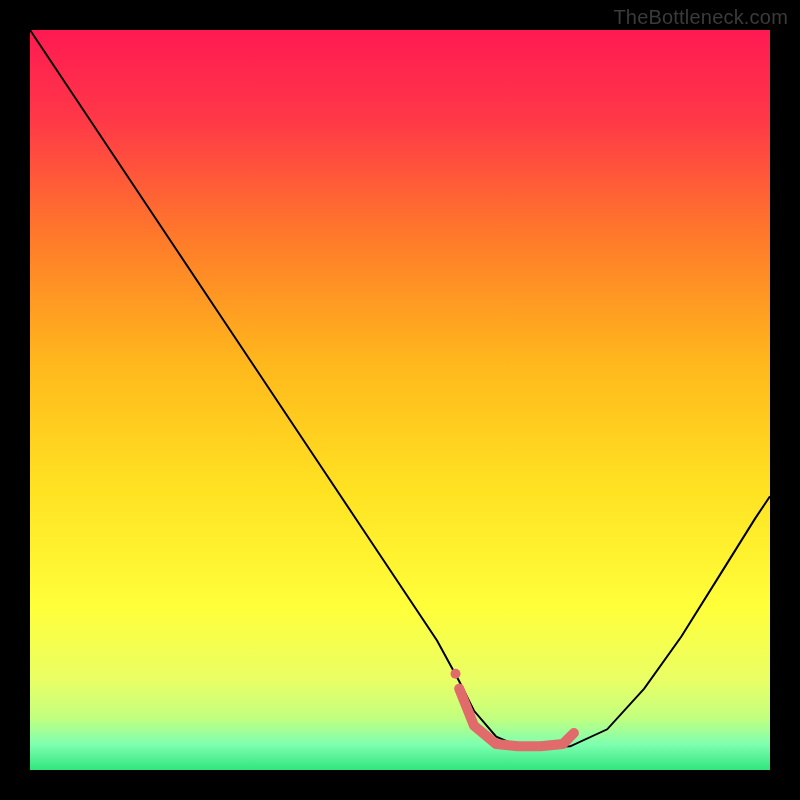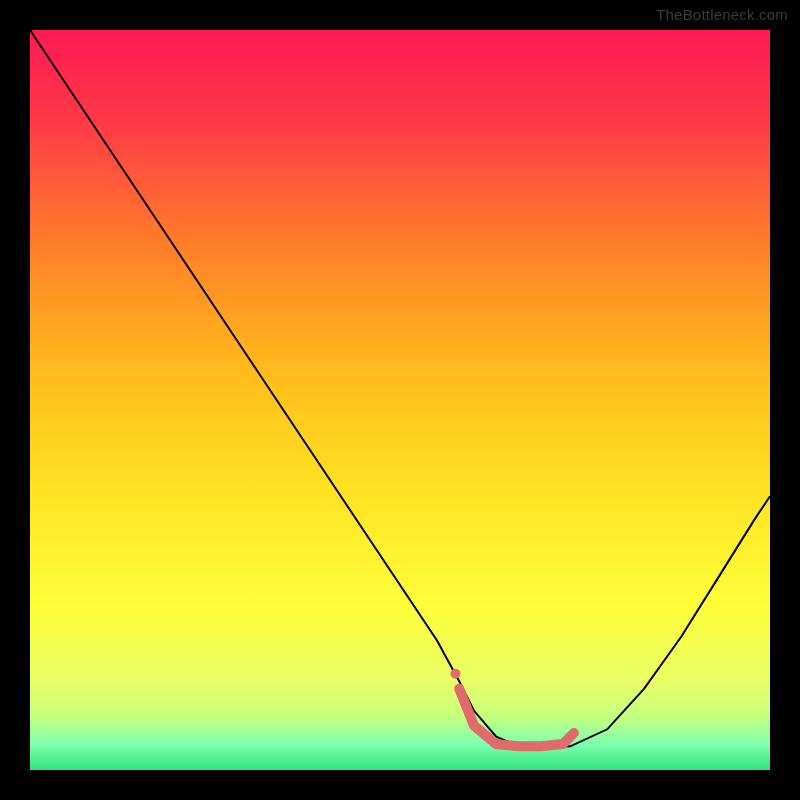--- a/index.html
+++ b/index.html
@@ -8,21 +8,21 @@
     position: relative;
     width: 800px;
     height: 800px;
     background: #000;
   }
   .watermark {
     position: absolute;
     top: 6px;
     right: 12px;
     font-family: Arial, Helvetica, sans-serif;
-    font-size: 15px;
+    font-size: 20px;
     color: #3b3b3b;
     letter-spacing: 0.2px;
     user-select: none;
     text-align: center;
   }
   .plot-area {
     position: absolute;
     left: 30px;
     top: 30px;
     width: 740px;

